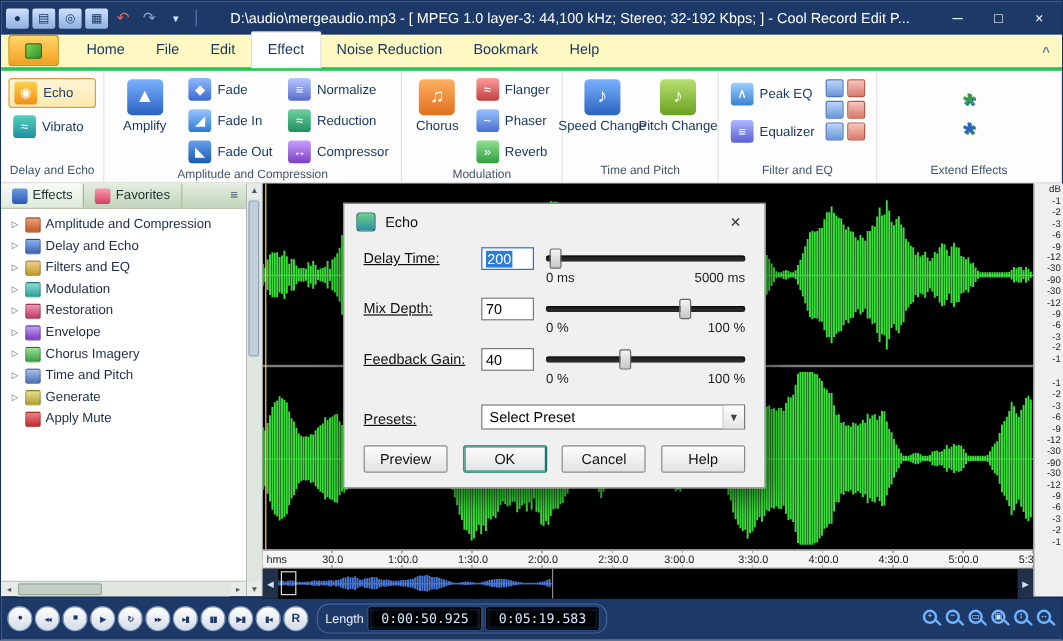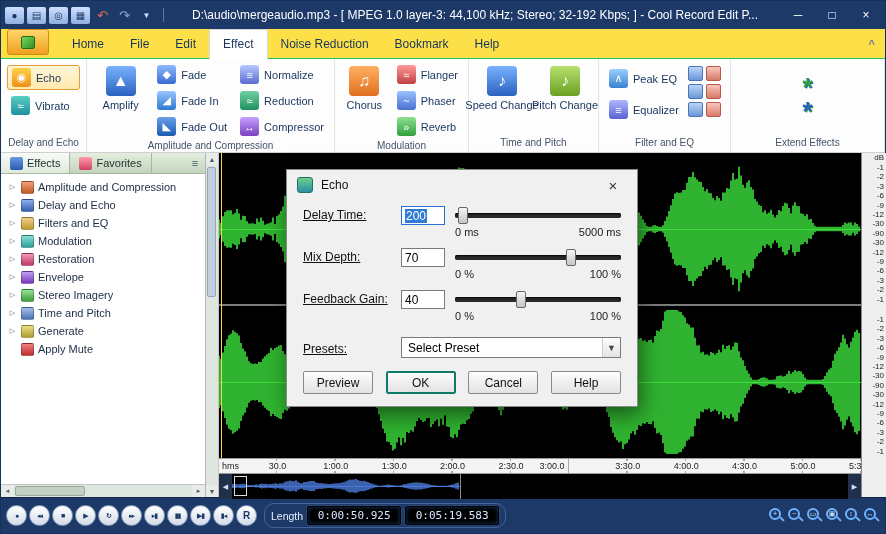--- a/index.html
+++ b/index.html
@@ -10,21 +10,21 @@
   
   .titlebar{height:28px;background:#1d3968;display:flex;align-items:center;padding:0 4px;gap:4px;flex:none}
   .tb-ic{width:19px;height:17px;border-radius:2px;background:linear-gradient(#cfe0ff,#8fb0e0);color:#17355e;
          display:flex;align-items:center;justify-content:center;font-size:10px;flex:none}
   .tb-ic.noBox{background:none;font-size:13px}
   .tb-sep{width:1px;height:14px;background:#5a76a8;margin:0 3px;flex:none}
   .tb-title{flex:1;text-align:center;color:#fff;font-size:12px;white-space:nowrap;overflow:hidden;text-overflow:ellipsis;padding:0 6px}
   .winbtn{width:30px;height:20px;display:flex;align-items:center;justify-content:center;color:#fff;font-size:12px;flex:none}
 
   
-  .tabrow{height:30px;background:#fde047;display:flex;align-items:flex-start;border-bottom:1px solid #22c55e;position:relative;flex:none}
+  .tabrow{height:30px;background:#fef9c3;display:flex;align-items:flex-end;border-bottom:3px solid #22c55e;position:relative;flex:none}
   .applogo{width:42px;height:26px;margin:0 10px 1px 6px;border-radius:3px;background:linear-gradient(#ffd76a,#f0a01f);
            display:flex;align-items:center;justify-content:center;border:1px solid #cf8a1a}
   .cube{width:14px;height:13px;background:linear-gradient(135deg,#7ad84f,#2f8f2f);border:1px solid #1f6f1f;border-radius:2px}
   .tab{padding:7px 13px 8px;font-size:12px;color:#17355e;white-space:nowrap}
   .tab.active{background:#fff;border:1px solid #d9d9d9;border-bottom:1px solid #fff;border-radius:2px 2px 0 0;margin-bottom:-1px}
   .chevron{position:absolute;right:10px;top:9px;color:#6a7a9a;font-size:11px;font-weight:bold}
 
   
   .ribbon{height:94px;background:#fdfdfd;display:flex;border-bottom:1px solid #cfcfcf;flex:none}
   .rgroup{display:flex;flex-direction:column;border-right:1px solid #e4e4e4;padding:2px 2px 0;flex:none}
@@ -356,21 +356,21 @@
             <span>Restoration</span>
           </div>
           <div class="trow">
             <span class="exp">▷</span>
             <span class="tic ti5"></span>
             <span>Envelope</span>
           </div>
           <div class="trow">
             <span class="exp">▷</span>
             <span class="tic ti6"></span>
-            <span>Stereo Imagery</span>
+            <span>Chorus Imagery</span>
           </div>
           <div class="trow">
             <span class="exp">▷</span>
             <span class="tic ti7"></span>
             <span>Time and Pitch</span>
           </div>
           <div class="trow">
             <span class="exp">▷</span>
             <span class="tic ti8"></span>
             <span>Generate</span>
@@ -410,21 +410,21 @@
             <rect x="2" y="0" width="1" height="305" fill="#ffd24a"></rect>
           </svg>
       </div>
       <div class="ruler" id="ruler">
         <span class="unit">hms</span>
       <span class="tick" style="left: 58.4px;">30.0</span>
           <span class="tick" style="left: 116.8px;">1:00.0</span>
           <span class="tick" style="left: 175.2px;">1:30.0</span>
           <span class="tick" style="left: 233.6px;">2:00.0</span>
           <span class="tick" style="left: 292px;">2:30.0</span>
-          <span class="tick" style="left: 333px;">3:00.0</span>
+          <span class="tick" style="left: 347px;">3:00.0</span>
           <span class="tick" style="left: 408.8px;">3:30.0</span>
           <span class="tick" style="left: 467.2px;">4:00.0</span>
           <span class="tick" style="left: 525.6px;">4:30.0</span>
           <span class="tick" style="left: 584px;">5:00.0</span>
           <span class="tick" style="left: 642.4px;">5:30.0</span>
         </div>
       <div class="navigator">
         <span class="nav-btn">◀</span>
         <svg id="navsvg" width="616" height="25" xmlns="http://www.w3.org/2000/svg">
             <rect width="616" height="25" fill="#000"></rect>

